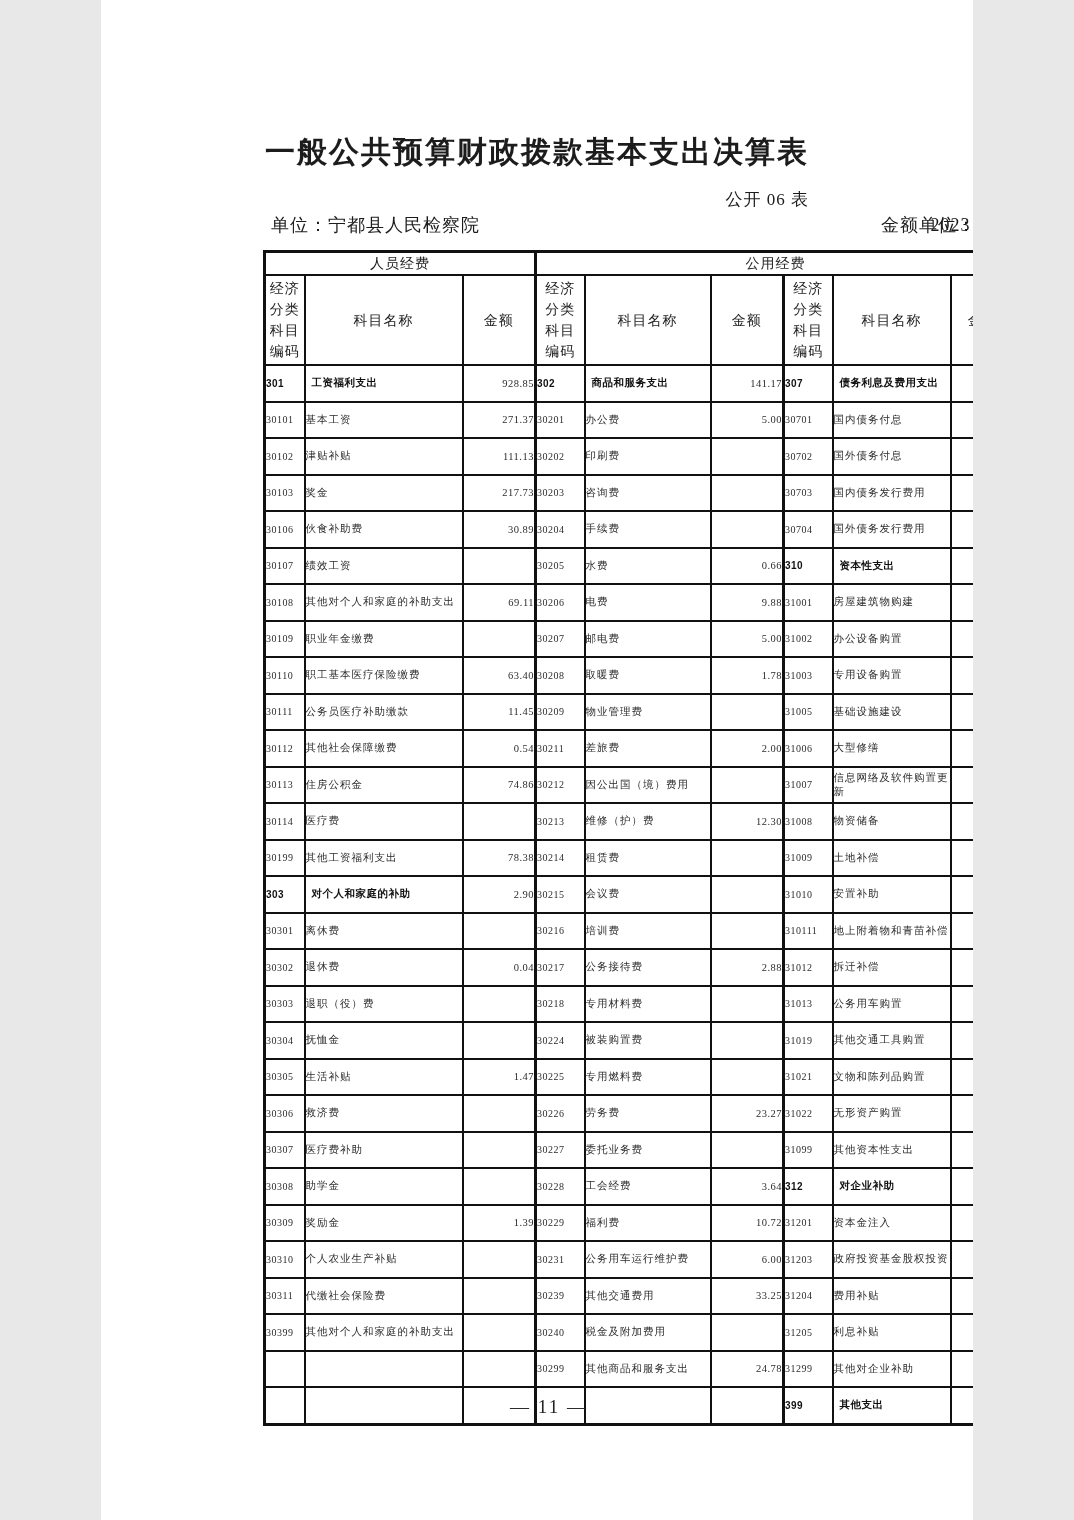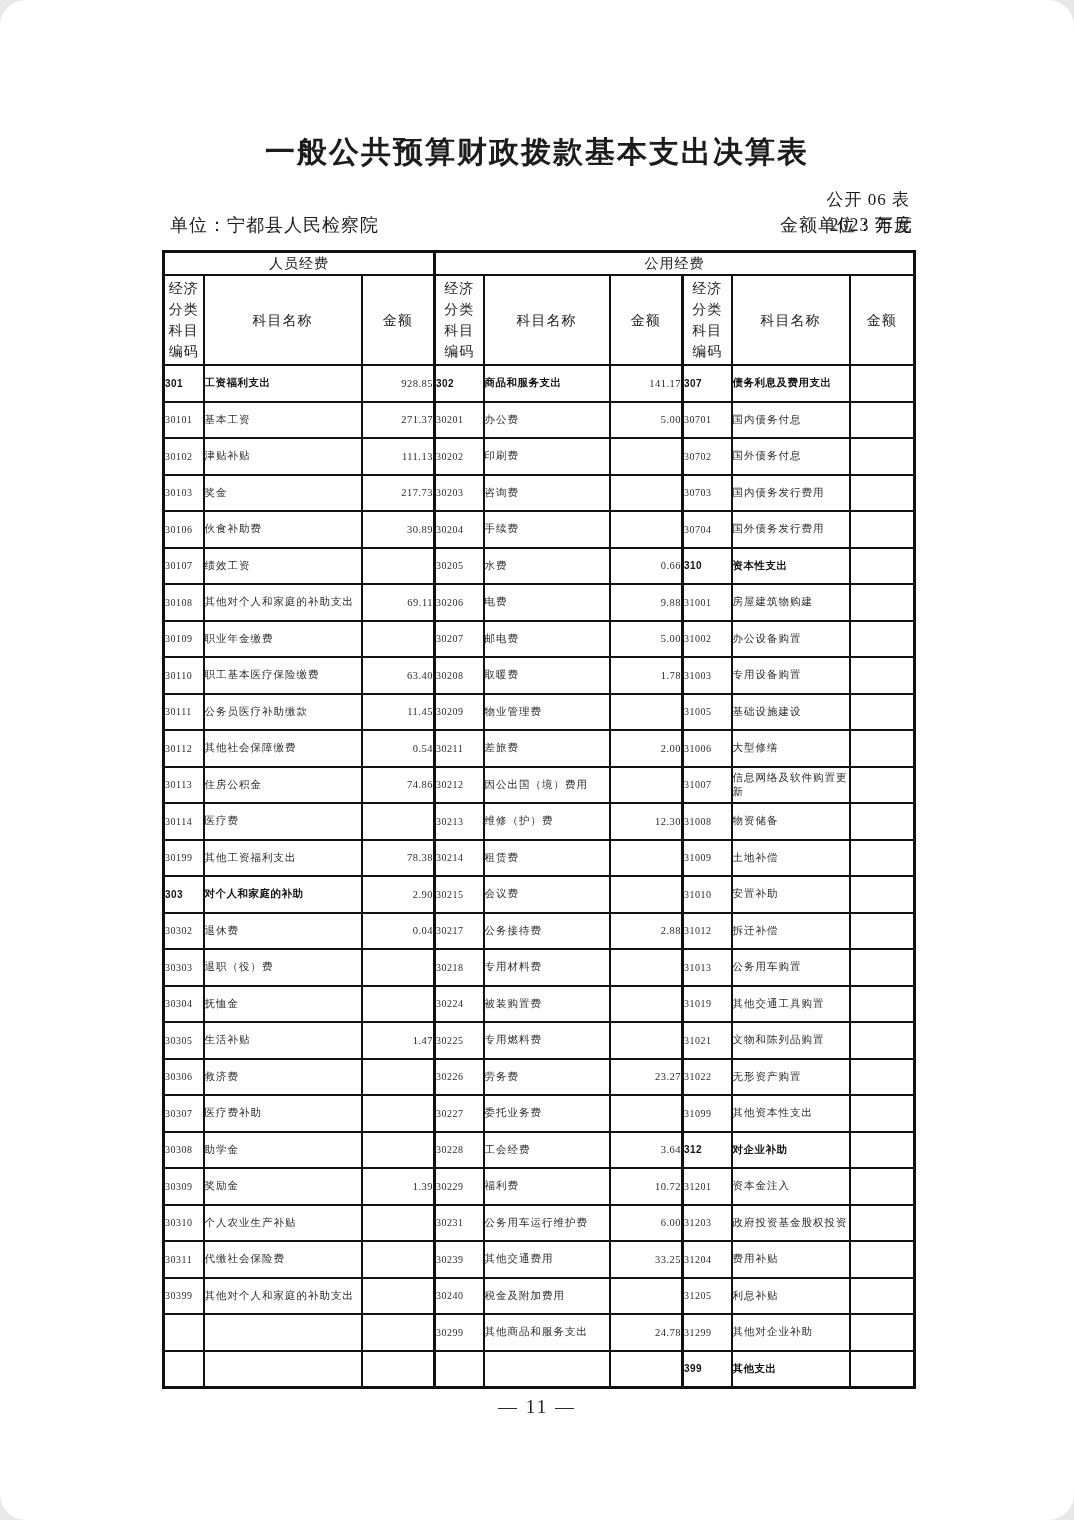--- a/index.html
+++ b/index.html
@@ -1,24 +1,23 @@
 <!DOCTYPE html>
 <html><head>
 <meta charset="utf-8">
 <style>
   html,body{margin:0;padding:0;background:#e8e8e8;}
   .page{
     position:relative;
-    width:1074px;height:1520px;
+    width:872px;height:1520px;
     background:#ffffff;
     margin:0 auto;
     font-family:"Liberation Serif","DejaVu Serif",serif;
     color:#1c1c1c;
     overflow:hidden;
-    border-radius:26px;
   }
   .title{
     position:absolute;top:132px;left:0;width:100%;
     text-align:center;
     font-family:"Liberation Sans","DejaVu Sans",sans-serif;
     font-weight:700;font-size:30px;letter-spacing:2px;
   }
   .form-label{
     position:absolute;top:188px;right:164px;
     font-size:17px;letter-spacing:1px;
@@ -53,24 +52,24 @@
   thead tr.group-row th{height:20px;}
   thead tr.col-row th{height:48px;padding:2px 3px;}
   tbody td{height:34.5px;vertical-align:middle;font-size:10.5px;color:#2c2c2c;}
   td.code{padding-left:6px;text-align:left;font-size:10px;letter-spacing:0.5px;}
   td.name{padding-left:16px;text-align:left;letter-spacing:1px;}
   td.amt{padding-right:8px;text-align:right;letter-spacing:0.5px;}
   td.cat{
     font-family:"Liberation Sans","DejaVu Sans",sans-serif;
     font-weight:700;color:#111;
   }
-  td.name.cat{padding-left:0;letter-spacing:0.5px;}
+  td.name.cat{padding-left:6px;letter-spacing:0.5px;}
   .gsep{border-left-width:3px !important;}
   .page-number{
-    position:absolute;top:1396px;left:0;width:100%;
+    position:absolute;top:1396px;left:12px;width:100%;
     text-align:center;font-size:19px;letter-spacing:2px;color:#222;
   }
 </style>
 </head>
 <body>
 
 <div class="page">
 
   <div class="title">一般公共预算财政拨款基本支出决算表</div>
 
@@ -271,20 +270,31 @@
           <td class="name cat">对个人和家庭的补助</td>
           <td class="amt">2.90</td>
           <td class="code gsep">30215</td>
           <td class="name">会议费</td>
           <td class="amt"></td>
           <td class="code gsep">31010</td>
           <td class="name">安置补助</td>
           <td class="amt"></td>
         </tr>
         <tr>
+          <td class="code">30301</td>
+          <td class="name">离休费</td>
+          <td class="amt"></td>
+          <td class="code gsep">30216</td>
+          <td class="name">培训费</td>
+          <td class="amt"></td>
+          <td class="code gsep">310111</td>
+          <td class="name">地上附着物和青苗补偿</td>
+          <td class="amt"></td>
+        </tr>
+        <tr>
           <td class="code">30302</td>
           <td class="name">退休费</td>
           <td class="amt">0.04</td>
           <td class="code gsep">30217</td>
           <td class="name">公务接待费</td>
           <td class="amt">2.88</td>
           <td class="code gsep">31012</td>
           <td class="name">拆迁补偿</td>
           <td class="amt"></td>
         </tr>

